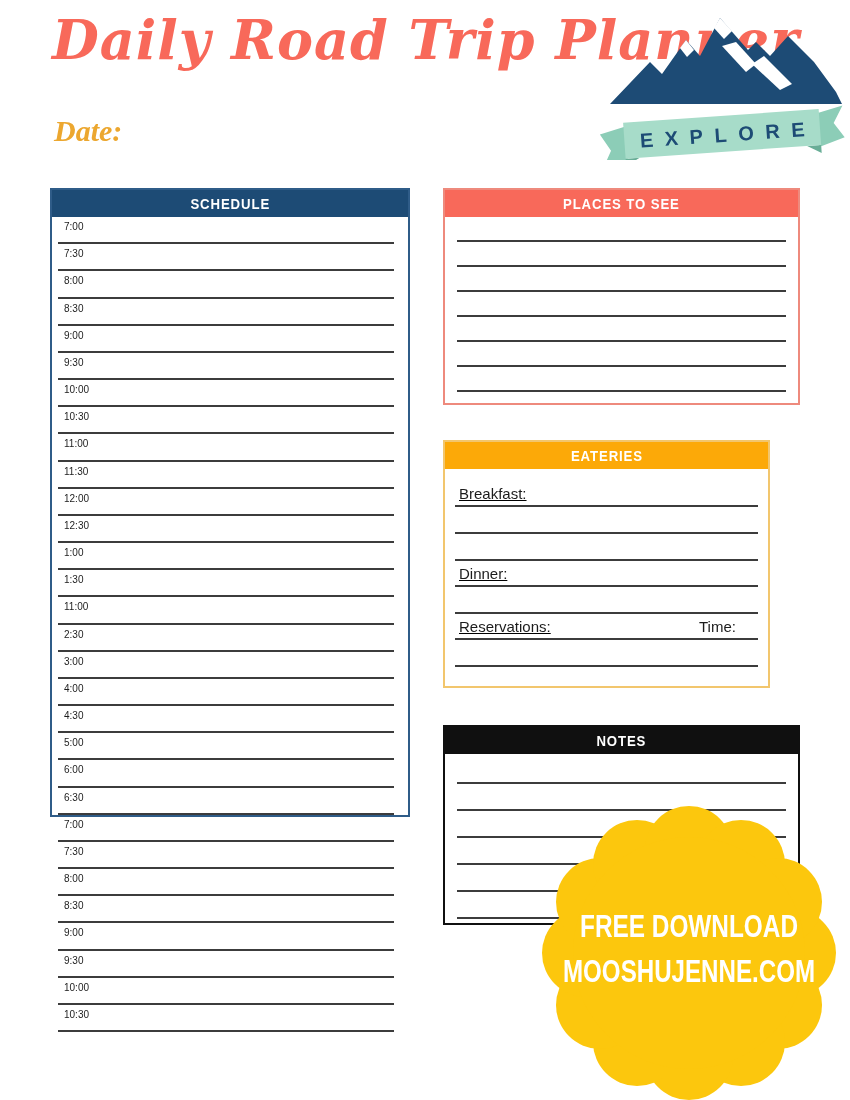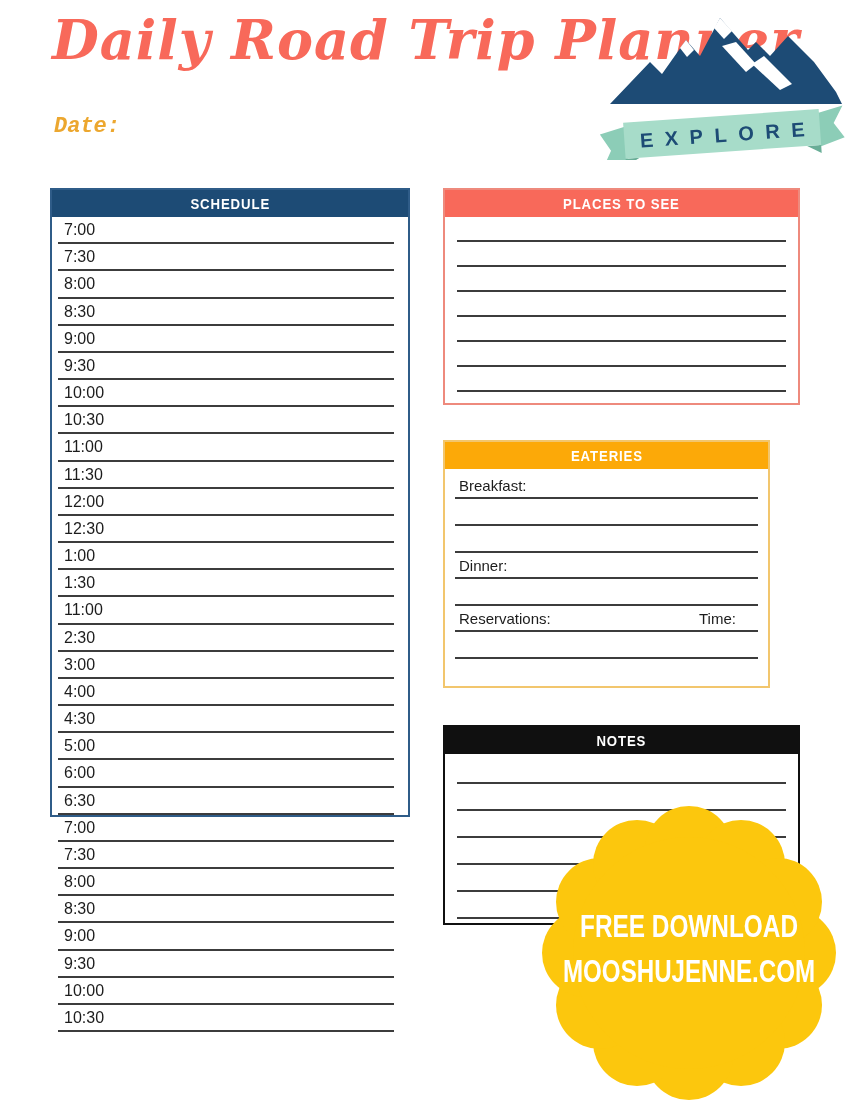--- a/index.html
+++ b/index.html
@@ -7,49 +7,49 @@
     --teal:#A7DCC9; --teal-dark:#8CCDB7; --date-gold:#ECA72F; --line:#3C3C3C;
     --black:#101010; --places-border:#EE8A7D; --eateries-border:#F2C66D; --schedule-border:#2F5C88;
   }
   *{box-sizing:border-box;margin:0;padding:0;}
   html,body{background:#fff;}
   body{font-family:"Liberation Sans",sans-serif;}
   .page{position:relative;width:850px;height:1100px;background:#fff;overflow:hidden;}
 
   .title{position:absolute;left:52px;top:8px;font-family:"DejaVu Serif",serif;
     font-style:italic;font-weight:bold;font-size:54px;color:var(--coral);letter-spacing:1px;white-space:nowrap;}
-  .date{position:absolute;left:54px;top:114px;font-family:Liberation Mono, monospace;
-    font-style:italic;font-weight:bold;font-size:22px;color:var(--date-gold);}
+  .date{position:absolute;left:54px;top:114px;font-family:Liberation Serif, serif;
+    font-style:italic;font-weight:bold;font-size:30px;color:var(--date-gold);}
 
   .logo{position:absolute;left:596px;top:12px;width:252px;height:148px;}
   .mtn{fill:var(--navy);} .snow{fill:#ffffff;}
   .band{fill:var(--teal);} .tail{fill:var(--teal-dark);} .fold{fill:#69AE97;}
   .banner-text{fill:var(--navy);font-weight:bold;font-size:20px;font-family:"Liberation Sans",sans-serif;}
 
   .box{position:absolute;background:#fff;}
   .hdr{height:27px;display:flex;align-items:center;justify-content:center;}
   .hdr-text{color:#fff;font-weight:bold;font-size:15px;letter-spacing:1px;display:inline-block;transform:scaleX(.88);}
 
   .schedule{left:50px;top:188px;width:360px;height:629px;border:2px solid var(--schedule-border);}
   .schedule .hdr{background:var(--navy);margin:-0px;}
   .sch-body{display:flex;flex-direction:column;height:828px;padding-bottom:13px;}
   .sch-row{flex:1;position:relative;}
-  .sch-time{display:block;padding:5px 0 0 12px;font-size:16px;line-height:1;color:#1c1c1c;}
+  .sch-time{display:block;padding:5px 0 0 12px;font-size:10px;line-height:1;color:#1c1c1c;}
   .sch-line{position:absolute;left:6px;right:14px;bottom:0;border-bottom:2px solid var(--line);}
 
   .places{left:443px;top:188px;width:357px;height:217px;border:2px solid var(--places-border);}
   .places .hdr{background:var(--coral);}
   .lines{padding:0 12px;}
   .line-row{border-bottom:2px solid var(--line);}
   .places-line{height:25px;}
   .notes-line{height:27px;}
 
   .eateries{left:443px;top:440px;width:327px;height:248px;border:2px solid var(--eateries-border);}
   .eateries .hdr{background:var(--orange);}
-  .eat-body{padding:4px 10px;}
+  .eat-body{padding:12px 10px;text-decoration:underline;}
   .eat-label-row{height:26px;border-bottom:2px solid var(--line);position:relative;display:flex;align-items:flex-end;}
   .eat-label{font-size:15px;color:#1c1c1c;padding:0 0 3px 4px;}
   .eat-inline-label{position:absolute;left:244px;bottom:3px;font-size:15px;color:#1c1c1c;margin-top:8px;}
   .eat-blank-row{height:27px;border-bottom:2px solid var(--line);}
 
   .notes{left:443px;top:725px;width:357px;height:200px;border:2px solid var(--black);}
   .notes .hdr{background:var(--black);}
   .notes .lines{padding-top:3px;}
 
   .badge{position:absolute;left:522px;top:806px;width:334px;height:294px;}

